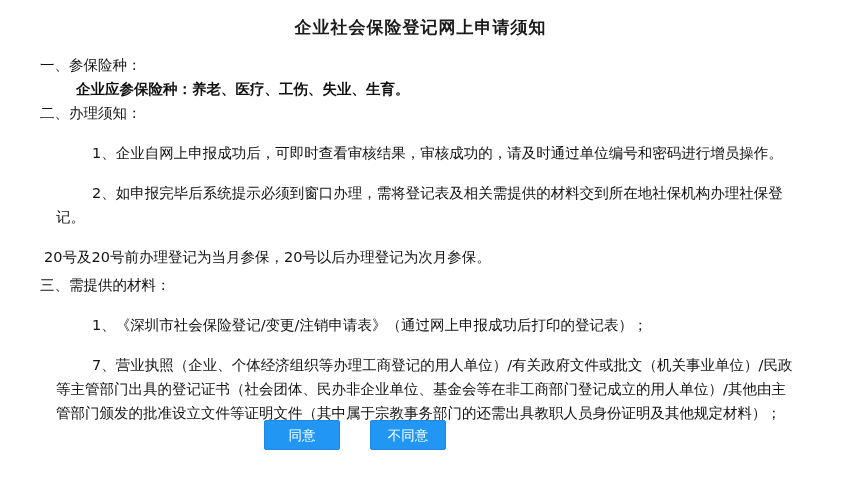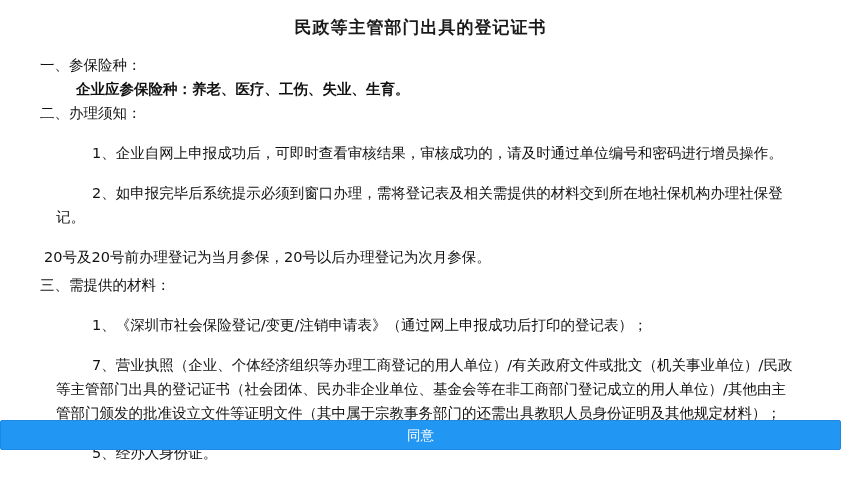--- a/index.html
+++ b/index.html
@@ -53,25 +53,24 @@
   }
   .para {
     margin: 16px;
     padding: 0;
     text-indent: 36px;
   }
   .buttons {
     position: absolute;
     left: 0;
     top: 420px;
-    width: 841px;
+    width: 710px;
     display: flex;
     justify-content: center;
     gap: 30px;
-    flex-direction: column;
   }
   .btn {
     display: inline-block;
     min-width: 76px;
     padding: 5px 14px;
     font-size: 13.5px;
     color: #ffffff;
     background: #2196f3;
     border: 1px solid #1e88e5;
     border-radius: 2px;
@@ -79,42 +78,42 @@
     cursor: pointer;
     font-family: "DejaVu Sans", "Liberation Sans", sans-serif;
     line-height: 18px;
   }
 </style>
 </head>
 <body>
 
 <div class="page">
 
-  <div class="title">民政等主管部门出具的登记证书</div>
+  <div class="title">企业社会保险登记网上申请须知</div>
 
   <div class="body-block">
 
     <div>
       <p class="section-head">一、参保险种：</p>
       <p class="indent1">企业应参保险种：养老、医疗、工伤、失业、生育。</p>
     </div>
 
     <div>
       <p class="section-head">二、办理须知：</p>
       <p class="para">1、企业自网上申报成功后，可即时查看审核结果，审核成功的，请及时通过单位编号和密码进行增员操作。</p>
       <p class="para">2、如申报完毕后系统提示必须到窗口办理，需将登记表及相关需提供的材料交到所在地社保机构办理社保登记。</p>
       <p class="flush">20号及20号前办理登记为当月参保，20号以后办理登记为次月参保。</p>
     </div>
 
     <div>
       <p class="section-head">三、需提供的材料：</p>
       <p class="para">1、《深圳市社会保险登记/变更/注销申请表》（通过网上申报成功后打印的登记表）；</p>
       <p class="para">7、营业执照（企业、个体经济组织等办理工商登记的用人单位）/有关政府文件或批文（机关事业单位）/民政等主管部门出具的登记证书（社会团体、民办非企业单位、基金会等在非工商部门登记成立的用人单位）/其他由主管部门颁发的批准设立文件等证明文件（其中属于宗教事务部门的还需出具教职人员身份证明及其他规定材料）；</p>
-      <p class="para">5、经办人身份证。</p>
     </div>
 
   </div>
 
   <div class="buttons">
     <button class="btn" style="background: rgb(33, 150, 243);">同意</button>
+    <button class="btn" style="background: rgb(33, 150, 243);">不同意</button>
   </div>
 
 </div>
 
 </body></html>

